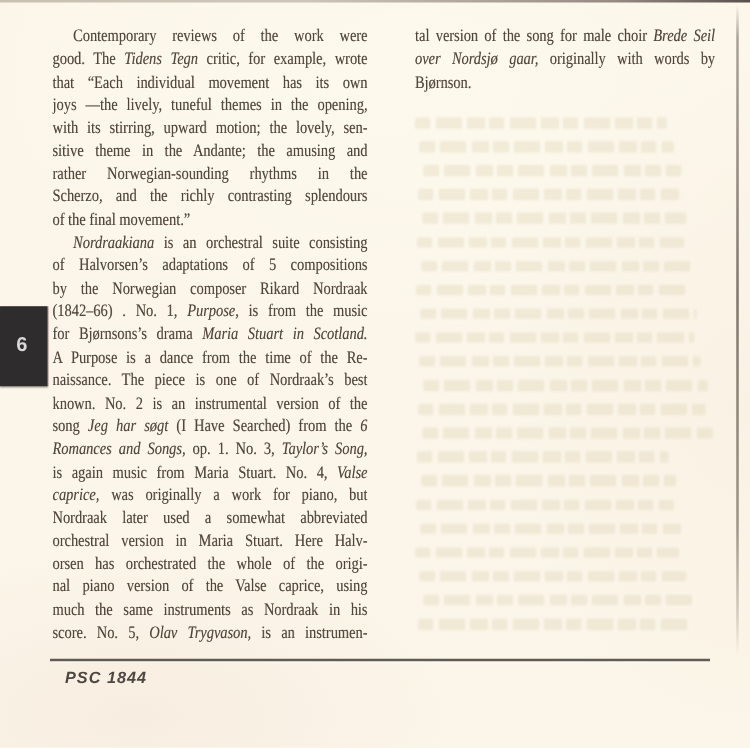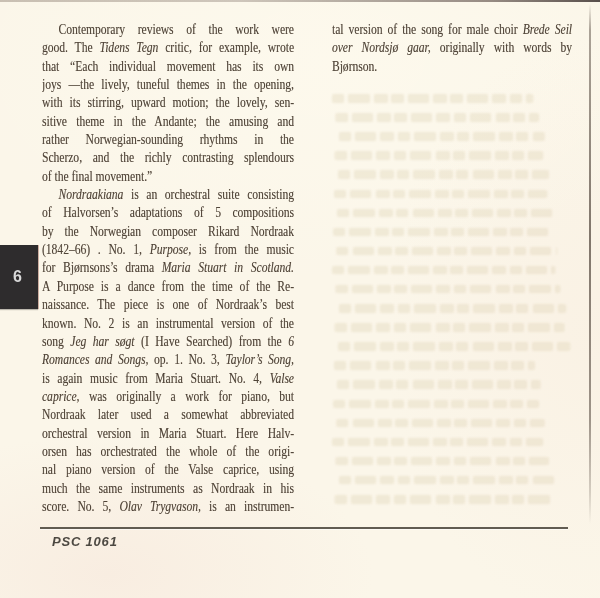--- a/index.html
+++ b/index.html
@@ -136,13 +136,13 @@
       <div class="ghost-line" style="width: 90%; margin-left: 8px;"></div>
       <div class="ghost-line" style="width: 91%; margin-left: 3px;"></div>
     </div>
 </div>
 
 <div class="page-tab">
   <span class="digit">6</span>
 </div>
 
 <div class="footer-rule"></div>
-<div class="catalog">PSC 1061</div>
+<div class="catalog">PSC 1844</div>
 
 </body></html>

